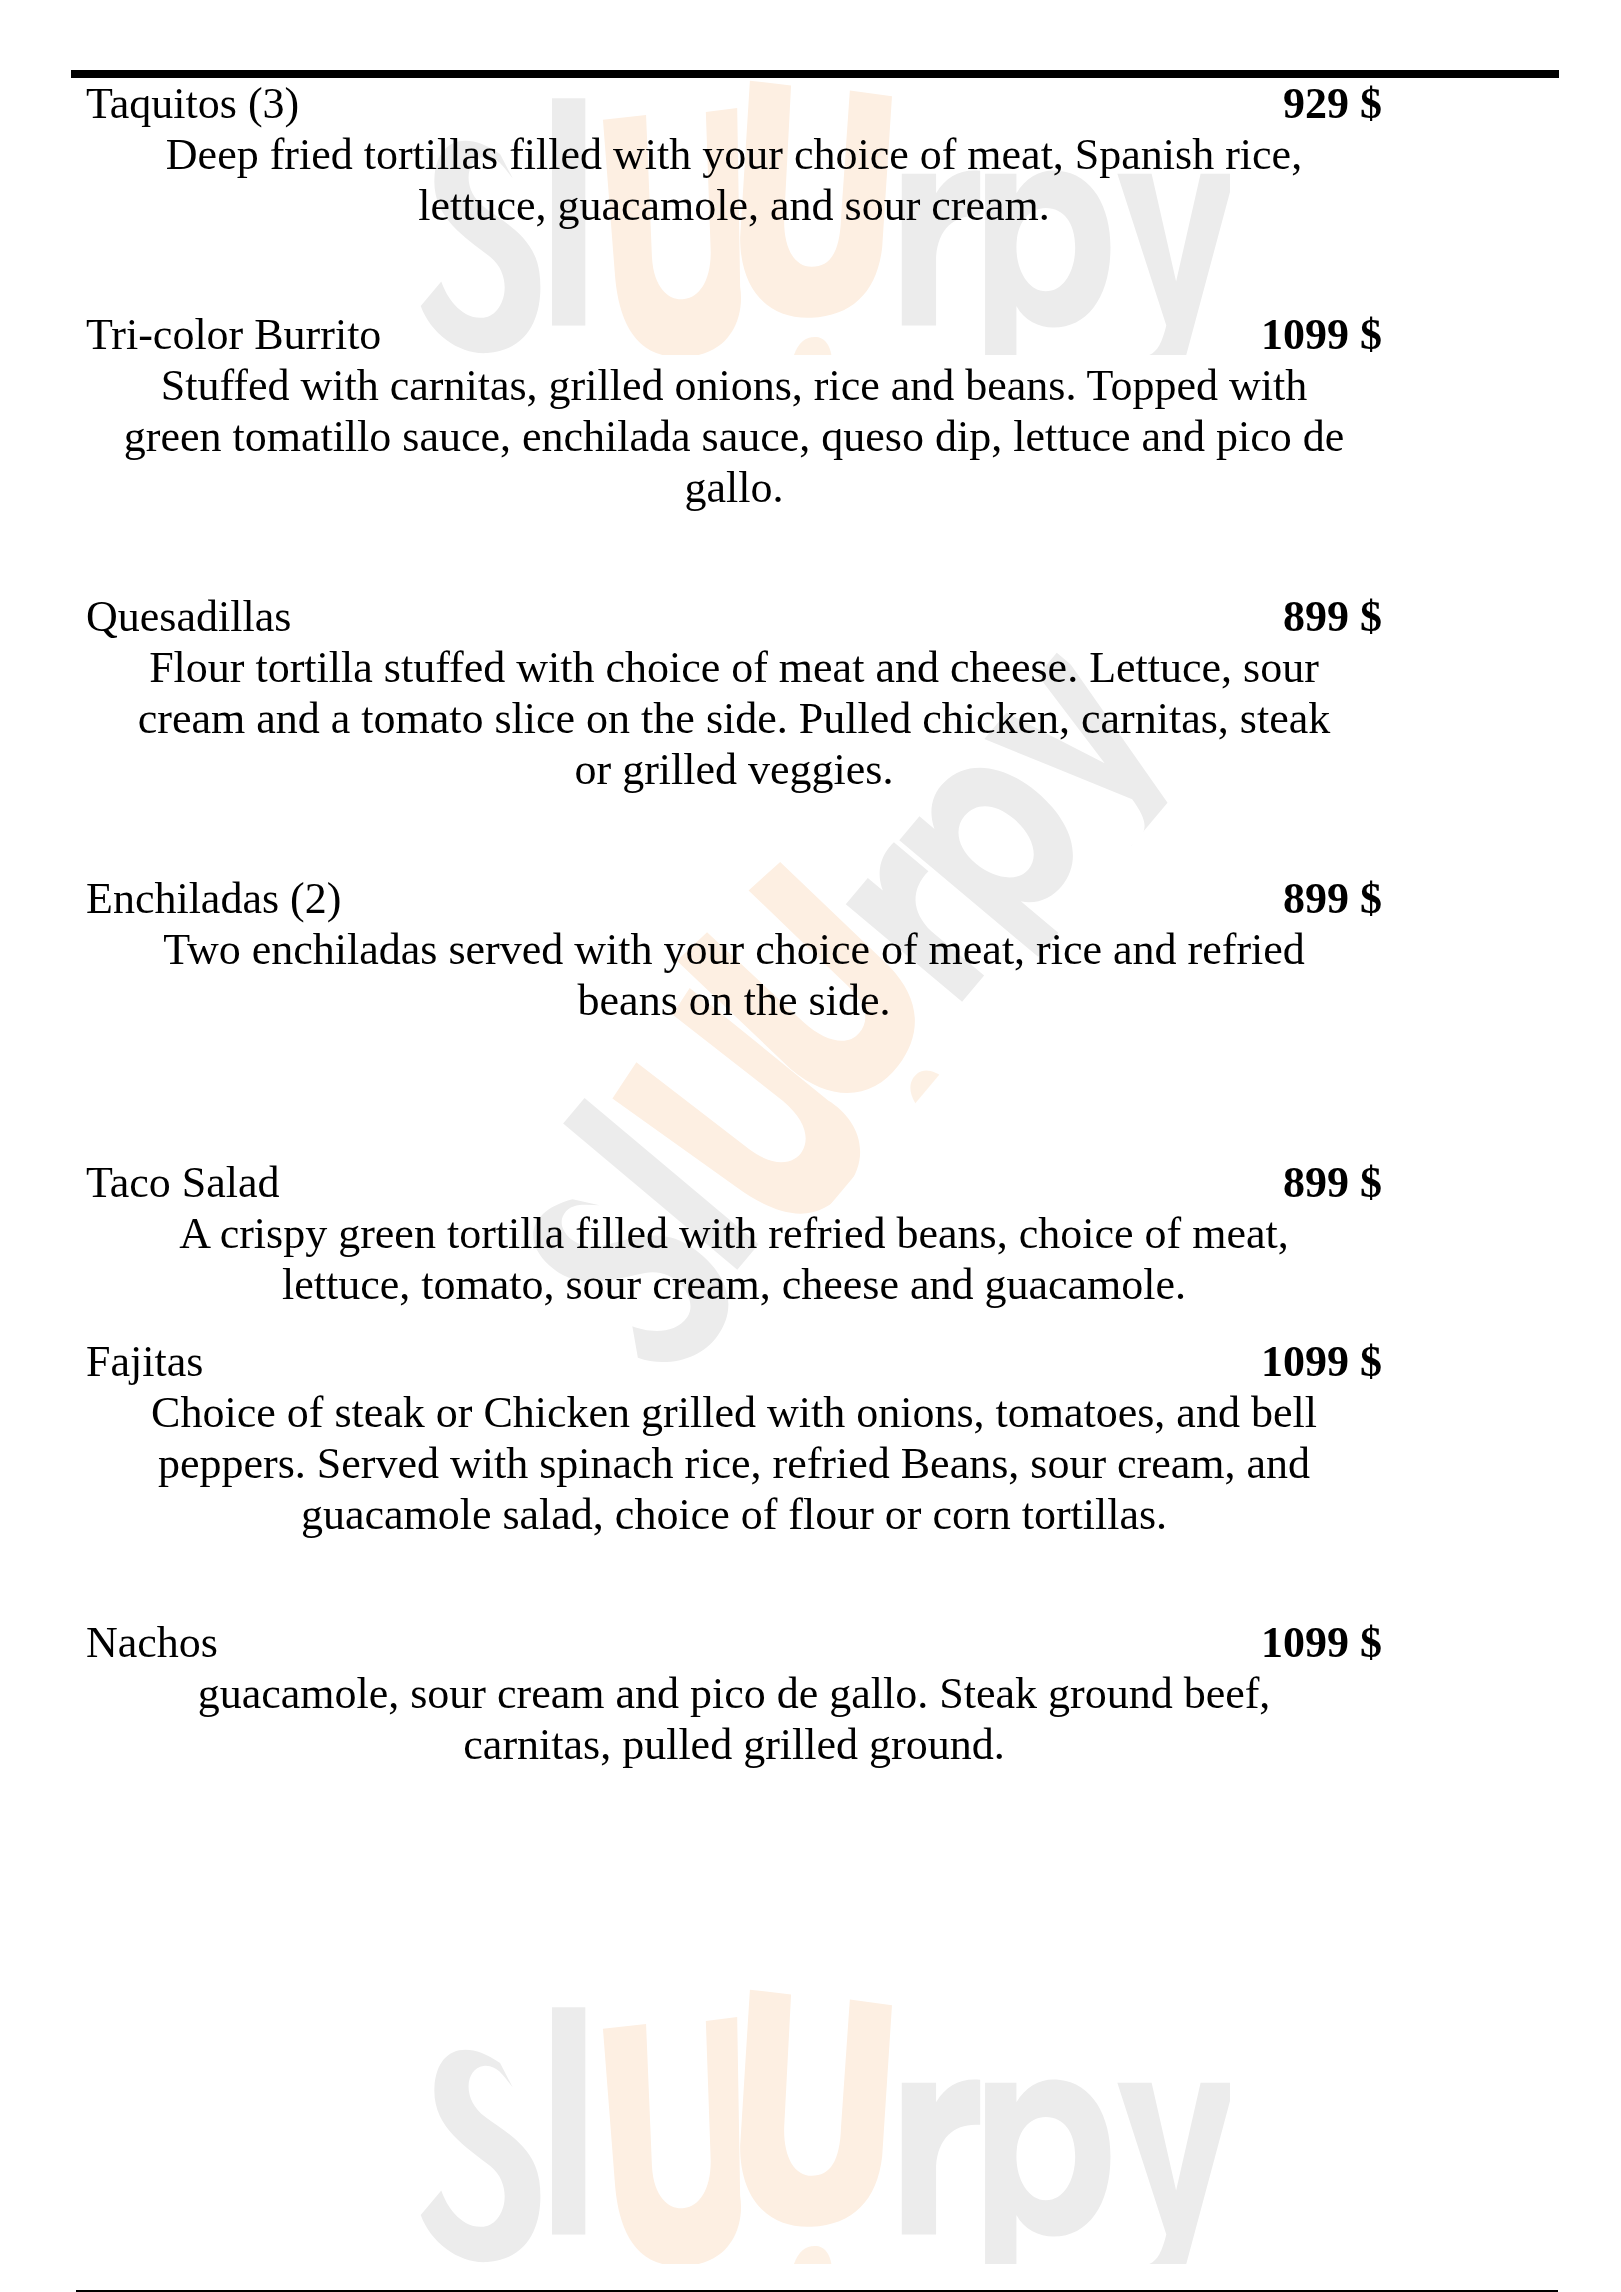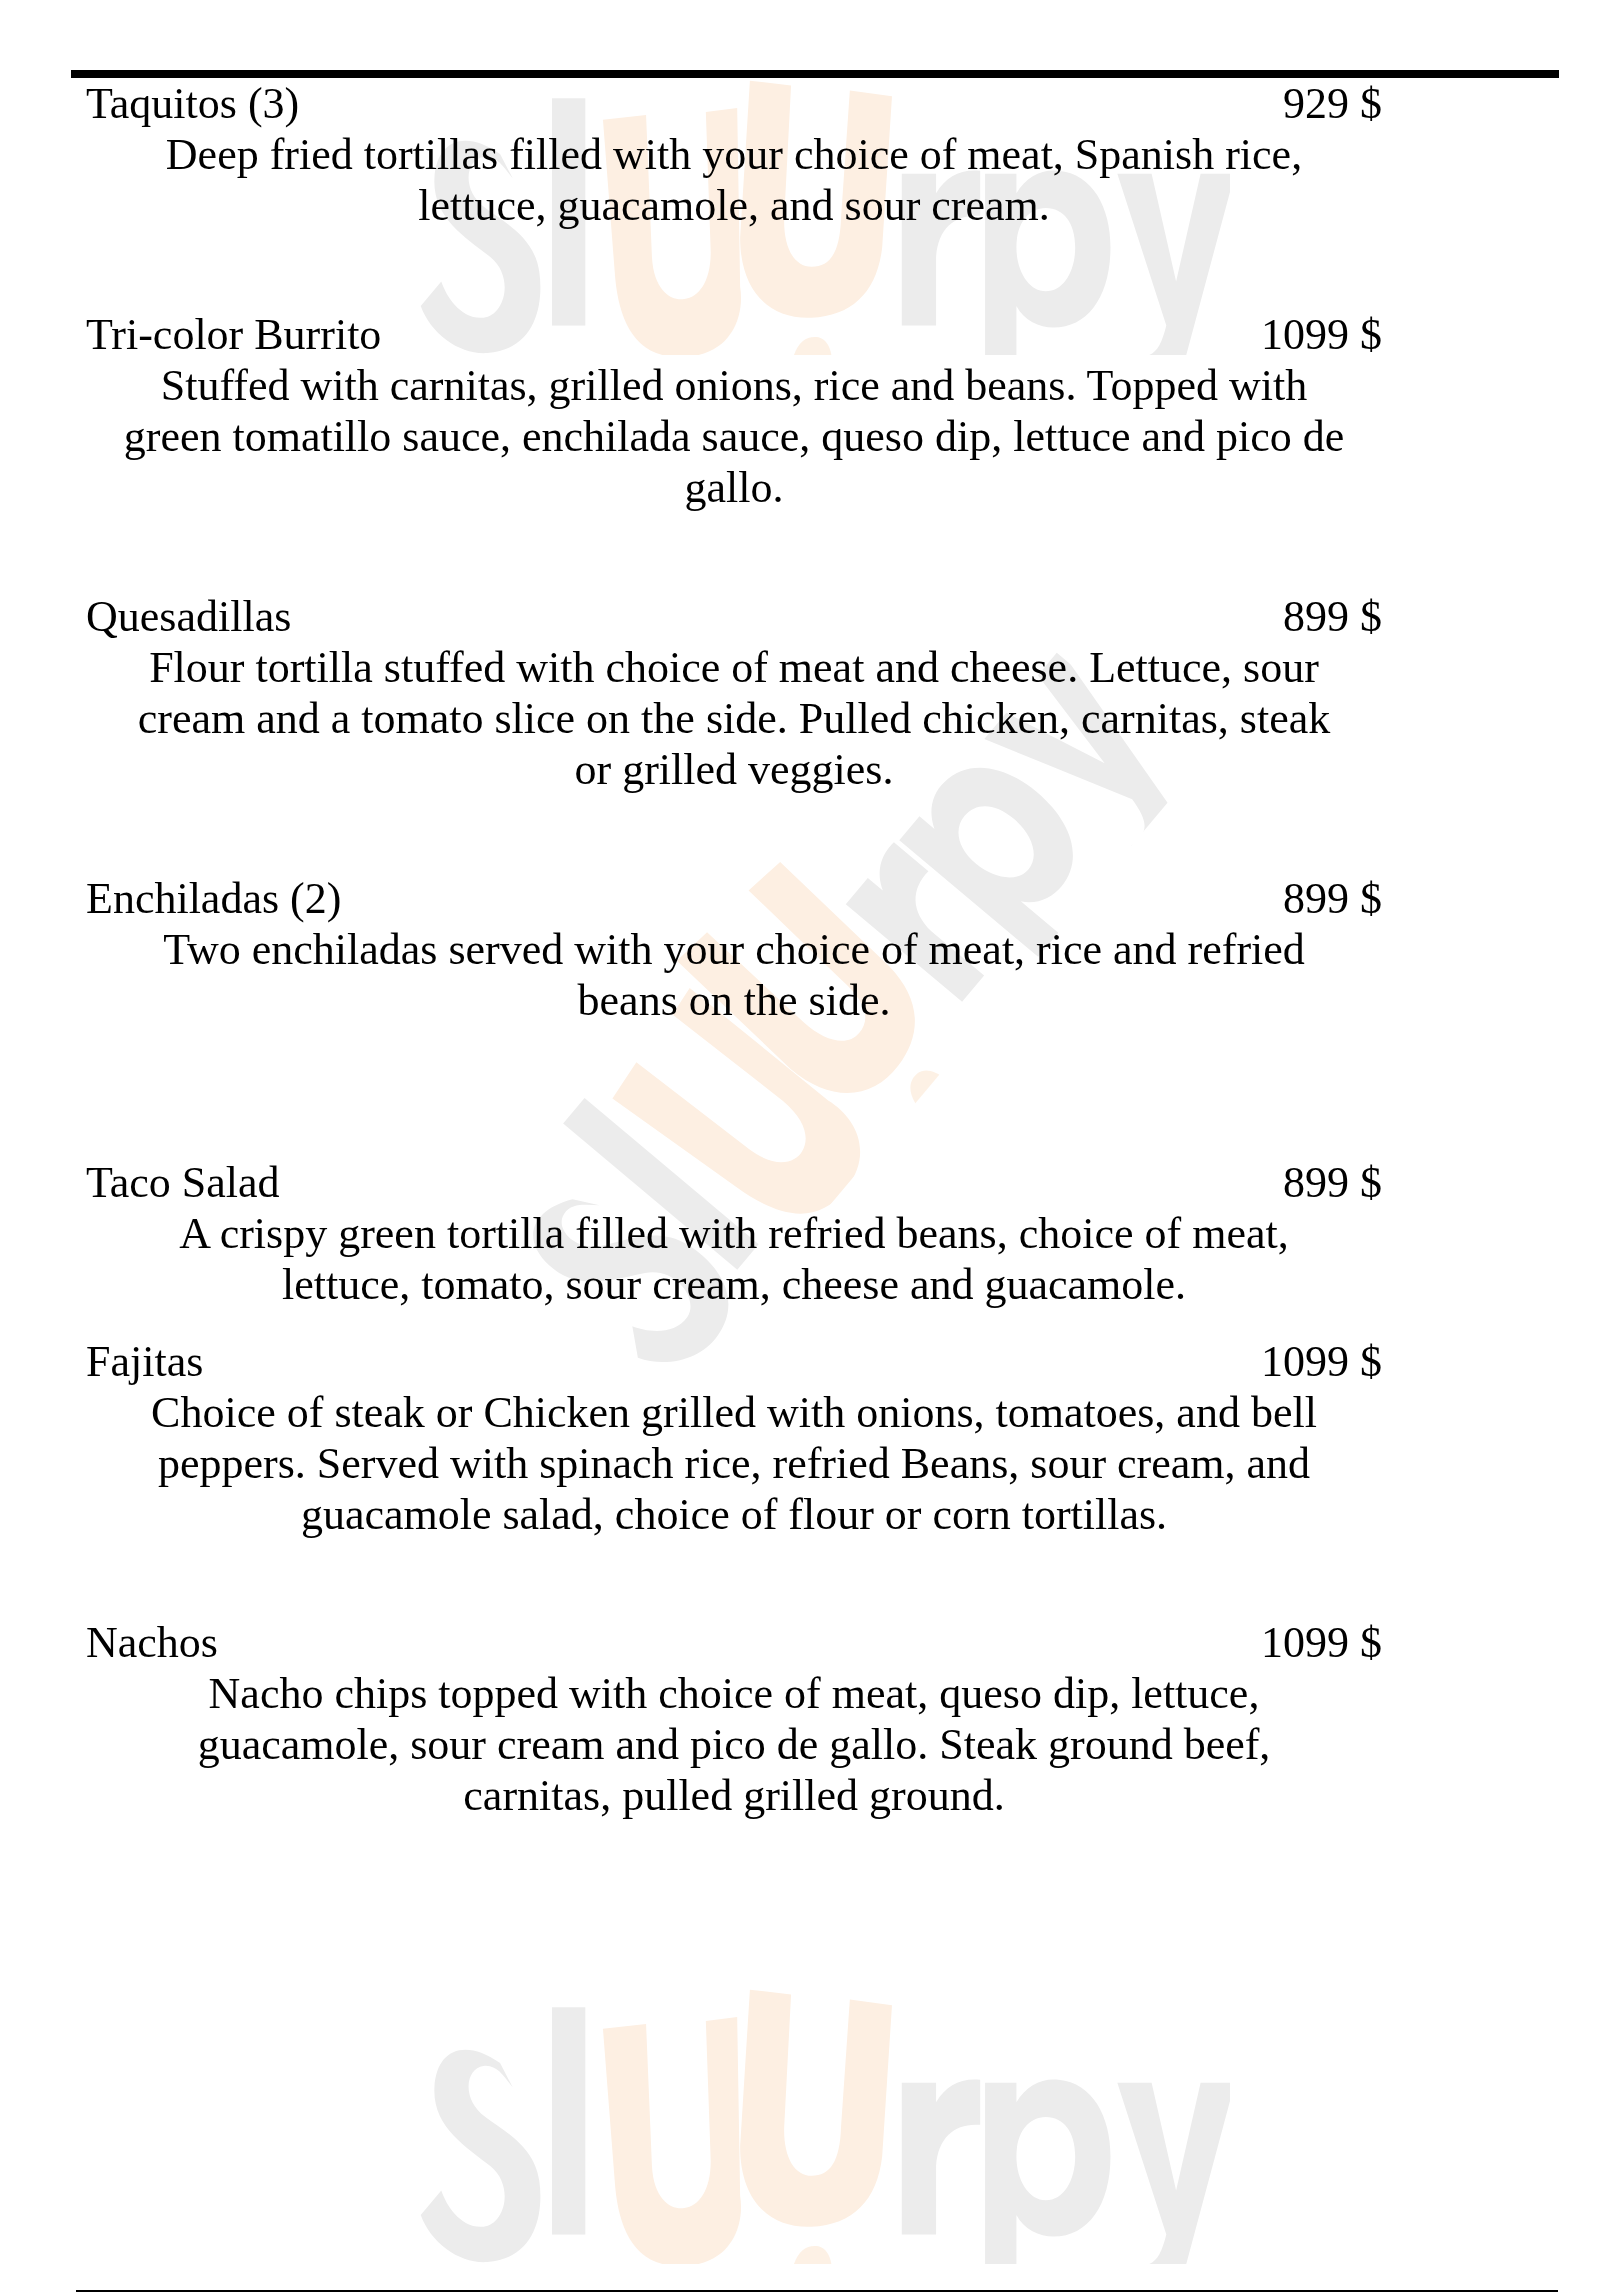--- a/index.html
+++ b/index.html
@@ -75,20 +75,21 @@
       font-size: 44px;
       line-height: 51px;
     }
     .desc-line {
       display: block;
       white-space: nowrap;
       text-align: center;
     }
     .price {
       text-align: right;
+      font-weight: bold;
     }
   </style>
 </head>
 <body>
 
 <svg class="watermark wm-top" viewBox="0 0 840 300">
   <g fill="#ececec">
     <path d="M95 95 C60 70 30 80 28 120 C26 160 60 180 85 200 C110 220 100 260 78 262 C55 264 40 240 35 225 L14 250 C25 280 55 300 82 298 C130 295 140 250 135 215 C130 180 100 165 80 150 C55 132 60 100 78 98 C92 96 100 110 108 120 Z"></path>
     <rect x="148" y="38" width="34" height="232"></rect>
   </g>
@@ -198,21 +199,20 @@
     <span class="desc-line">Choice of steak or Chicken grilled with onions, tomatoes, and bell</span>
     <span class="desc-line">peppers. Served with spinach rice, refried Beans, sour cream, and</span>
     <span class="desc-line">guacamole salad, choice of flour or corn tortillas.</span>
   </div>
 
   <div class="item" style="top:1617px">
     <div class="row">
       <span class="name">Nachos</span>
       <span class="price">1099 $</span>
     </div>
-    <span class="desc-line">Nacho chips topped with choice of meat, queso dip, lettuce,</span>
     <span class="desc-line">guacamole, sour cream and pico de gallo. Steak ground beef,</span>
     <span class="desc-line">carnitas, pulled grilled ground.</span>
   </div>
 
 </div>
 
 <div class="rule-bottom"></div>
 
 
 </body></html>

